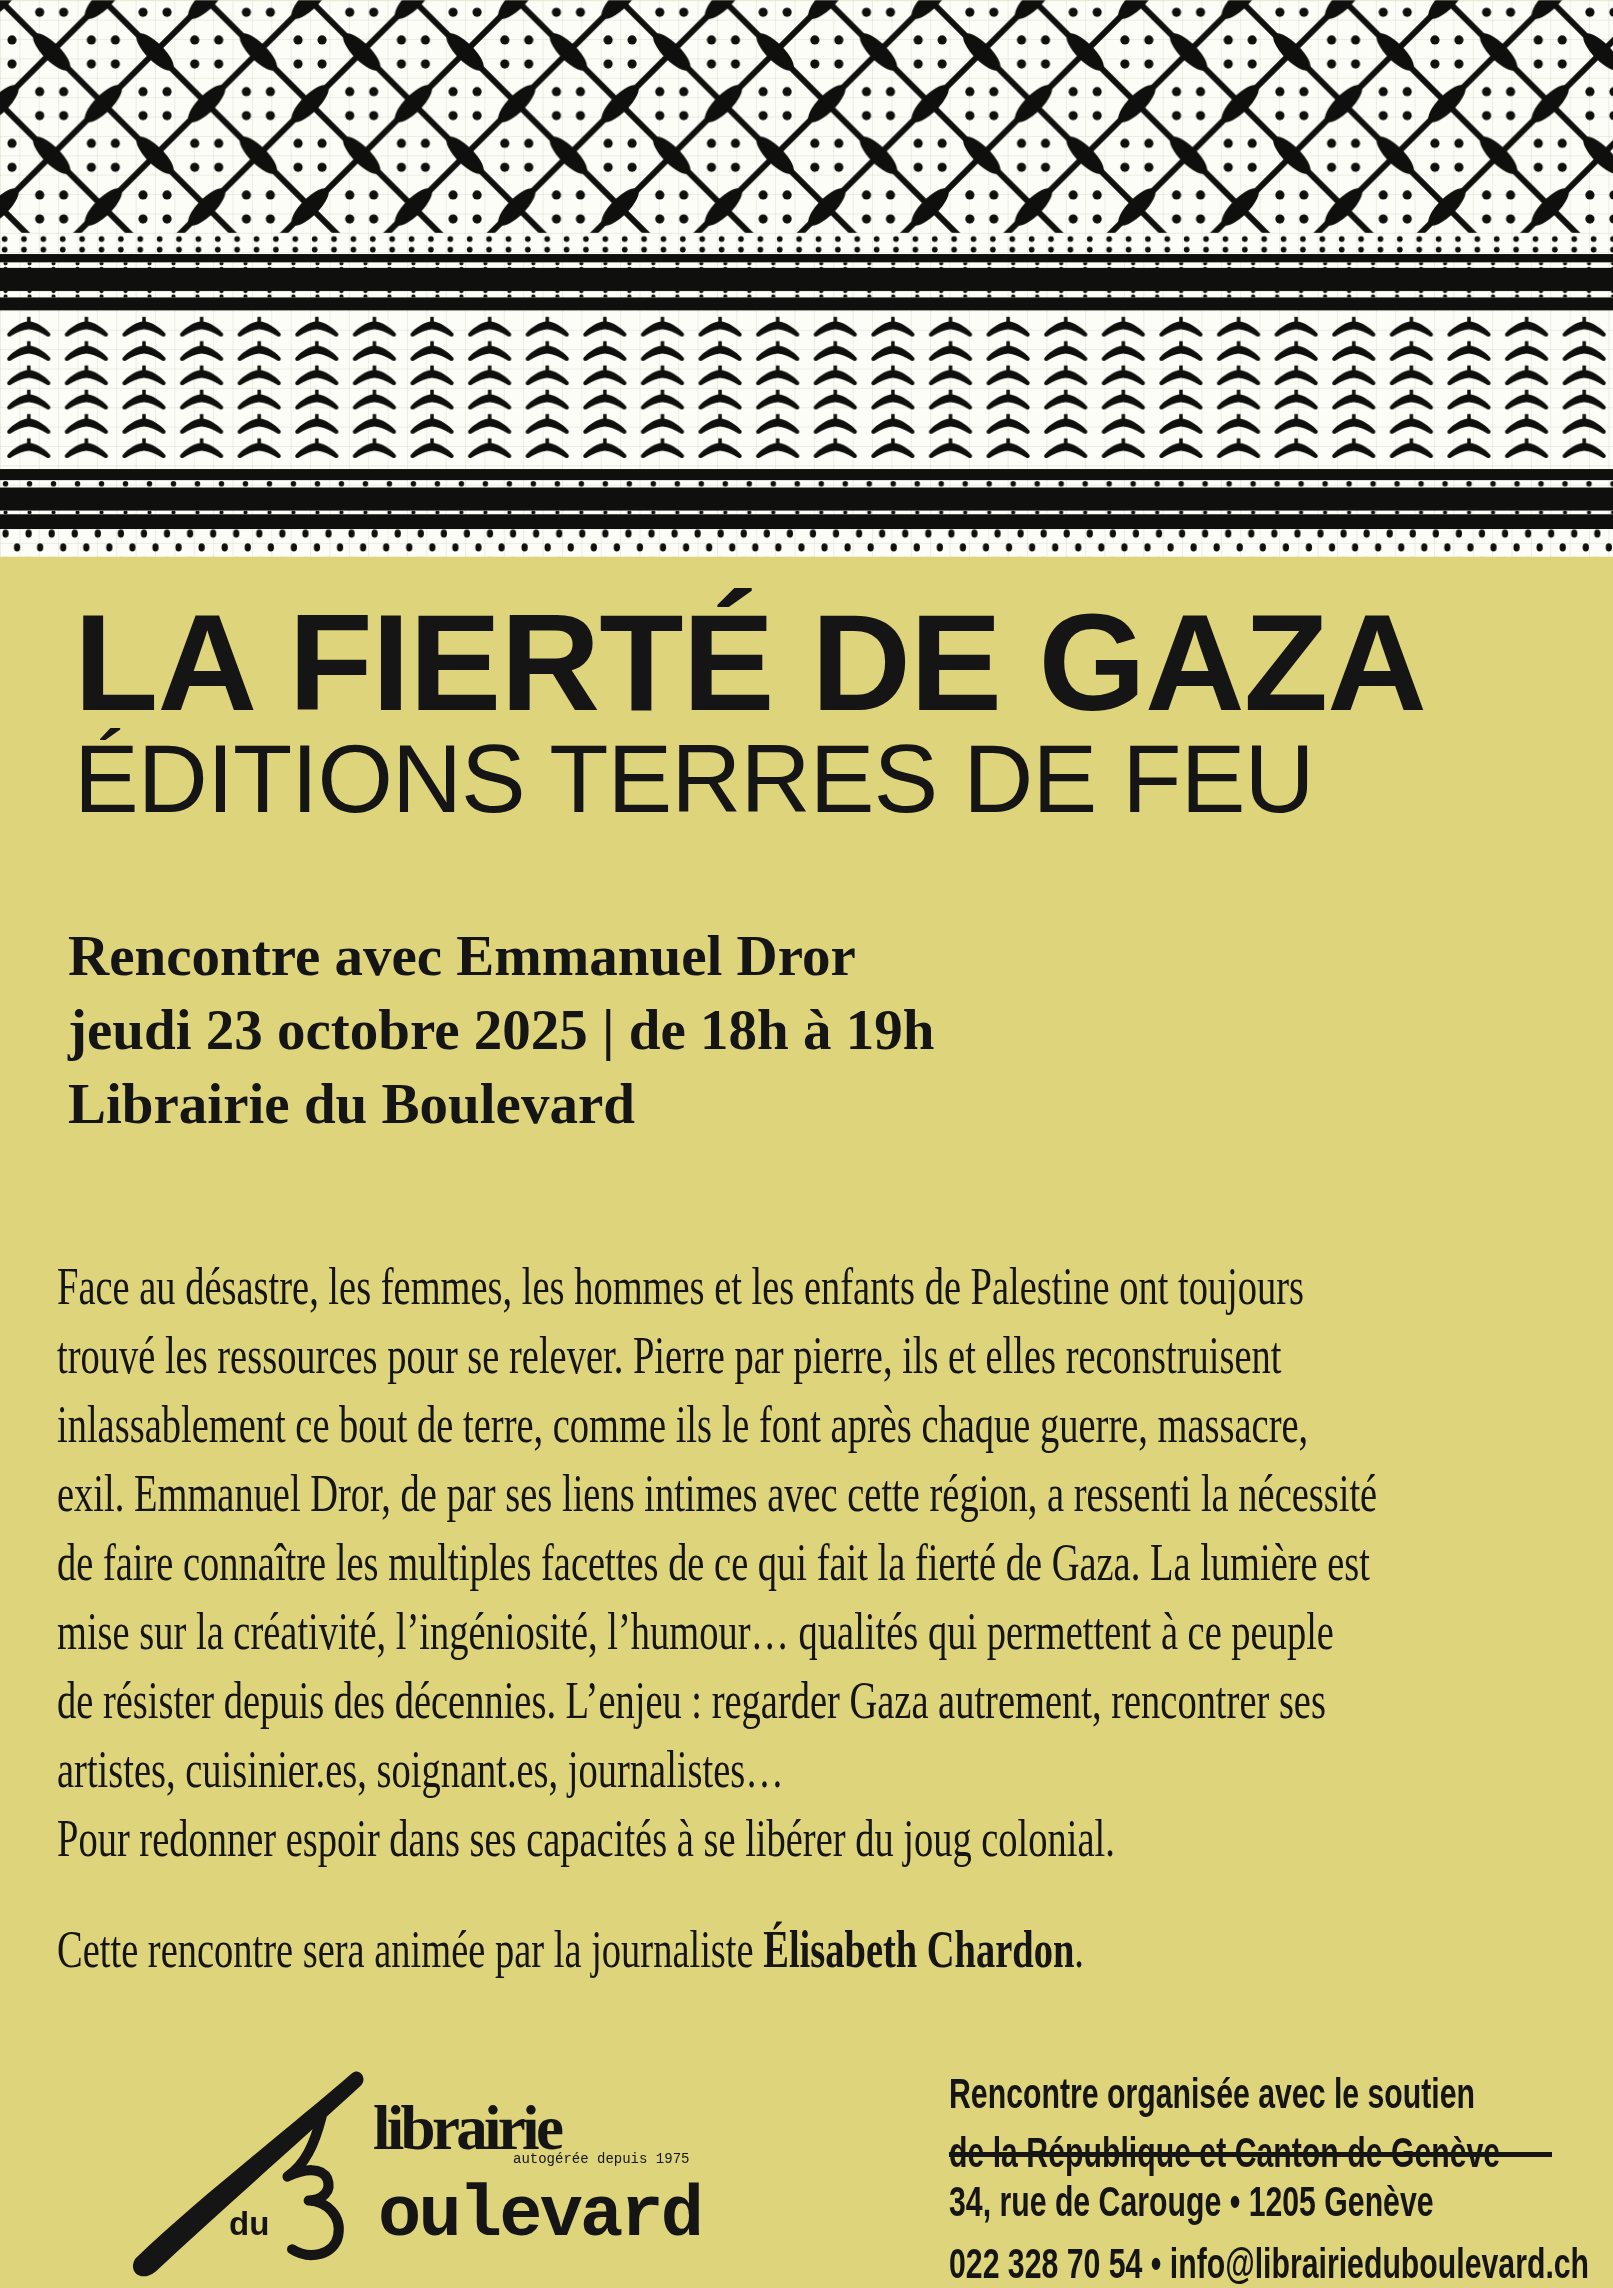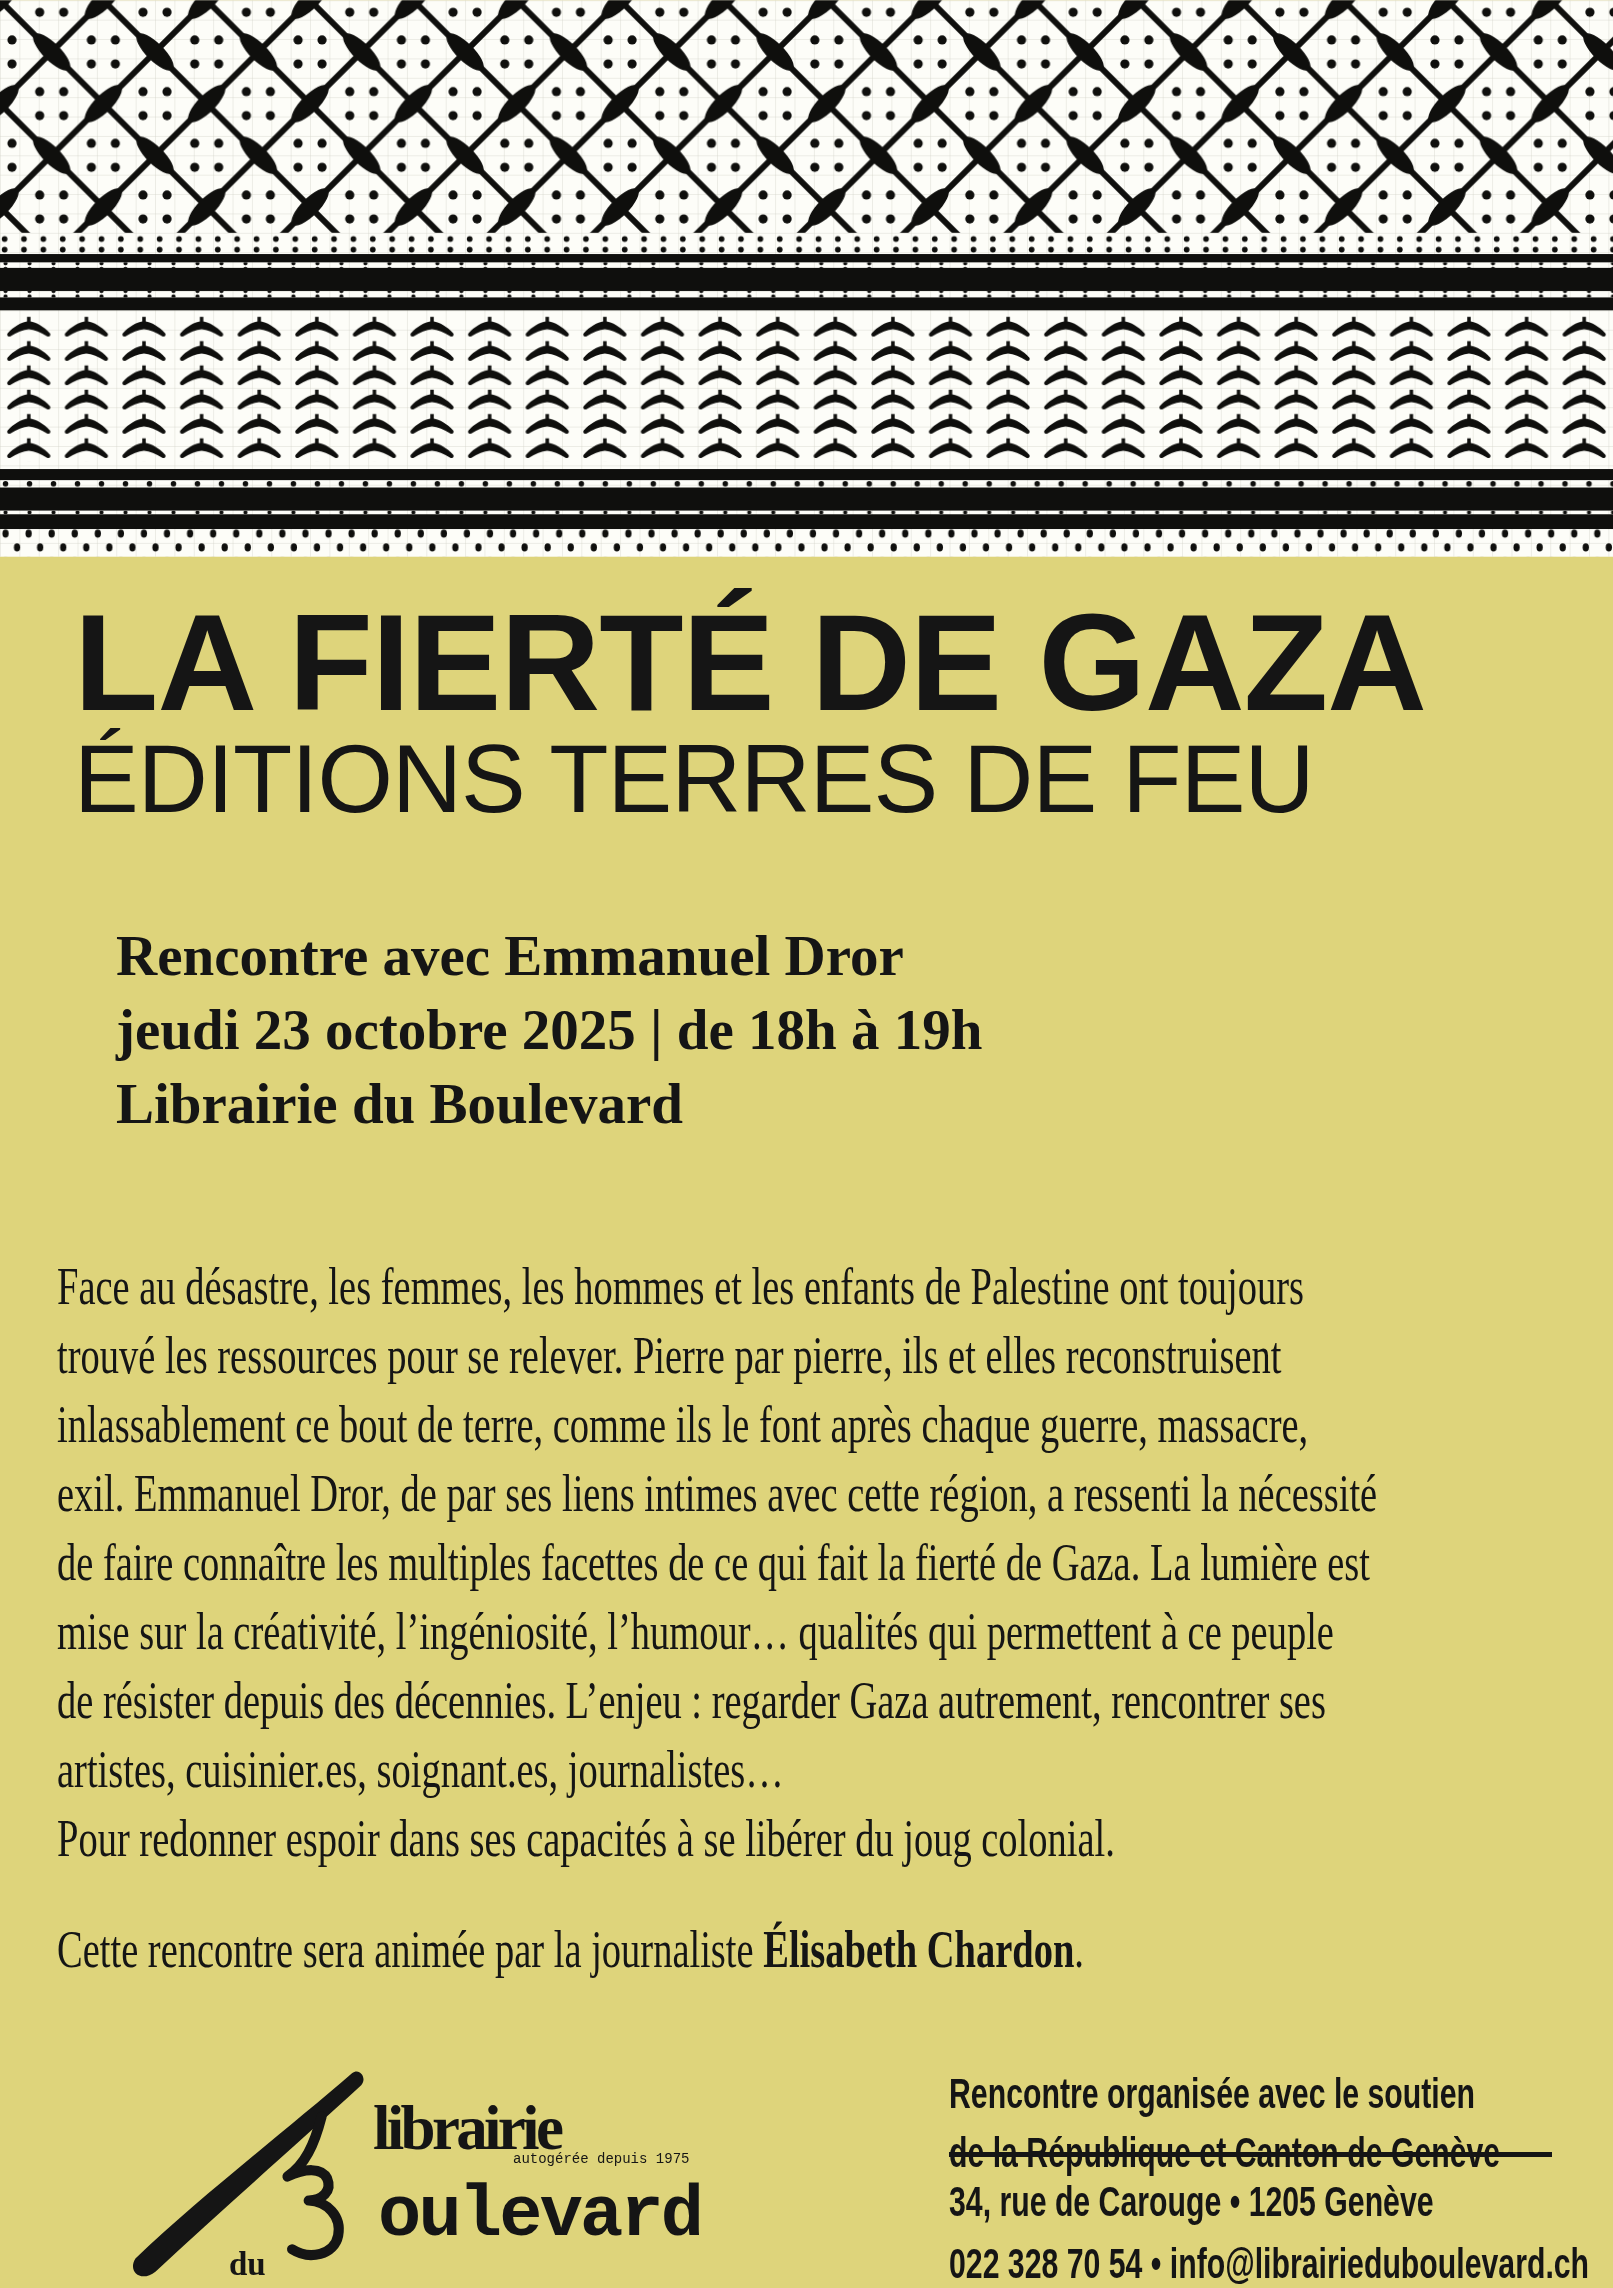--- a/index.html
+++ b/index.html
@@ -21,21 +21,20 @@
   .title-2{
     position:absolute;left:74px;top:730px;
     font-size:97px;line-height:97px;font-weight:normal;
     letter-spacing:-0.9px;white-space:nowrap;
   }
   .event-block{
     position:absolute;left:68px;top:919px;
     font-family:"Liberation Serif",serif;font-weight:bold;
     font-size:57px;line-height:74px;
     white-space:pre-line;
-    margin-left:48px;
   }
   .body-paragraph{
     position:absolute;left:57px;top:1252px;
     font-family:"Liberation Serif",serif;
     font-size:52px;line-height:69px;
     white-space:pre-line;
     transform:scaleX(0.74);transform-origin:0 0;
     width:2030px;
   }
   .closing-line{
@@ -52,22 +51,22 @@
     font-family:Liberation Serif, serif;font-weight:bold;
     font-size:63px;line-height:63px;letter-spacing:-3.7px;white-space:nowrap;
   }
   .logo-tagline{
     position:absolute;left:513px;top:2152px;
     font-family:"Liberation Mono",monospace;font-weight:normal;
     font-size:14px;line-height:14px;letter-spacing:0;white-space:nowrap;
   }
   .logo-du{
     position:absolute;left:229px;top:2207px;
-    font-family:Liberation Serif, serif;font-weight:bold;
-    font-size:33px;line-height:33px;white-space:nowrap;margin-top:41px;
+    font-family:Liberation Sans, sans-serif;font-weight:bold;
+    font-size:33px;line-height:33px;white-space:nowrap;
   }
   .logo-oulevard{
     position:absolute;left:378px;top:2180px;
     font-family:"Liberation Mono",monospace;font-weight:bold;
     font-size:72px;line-height:72px;letter-spacing:-2.8px;white-space:nowrap;
   }
   .footer-support{
     position:absolute;left:949px;top:2064px;
     font-weight:bold;font-size:42px;line-height:59px;
     white-space:pre-line;

